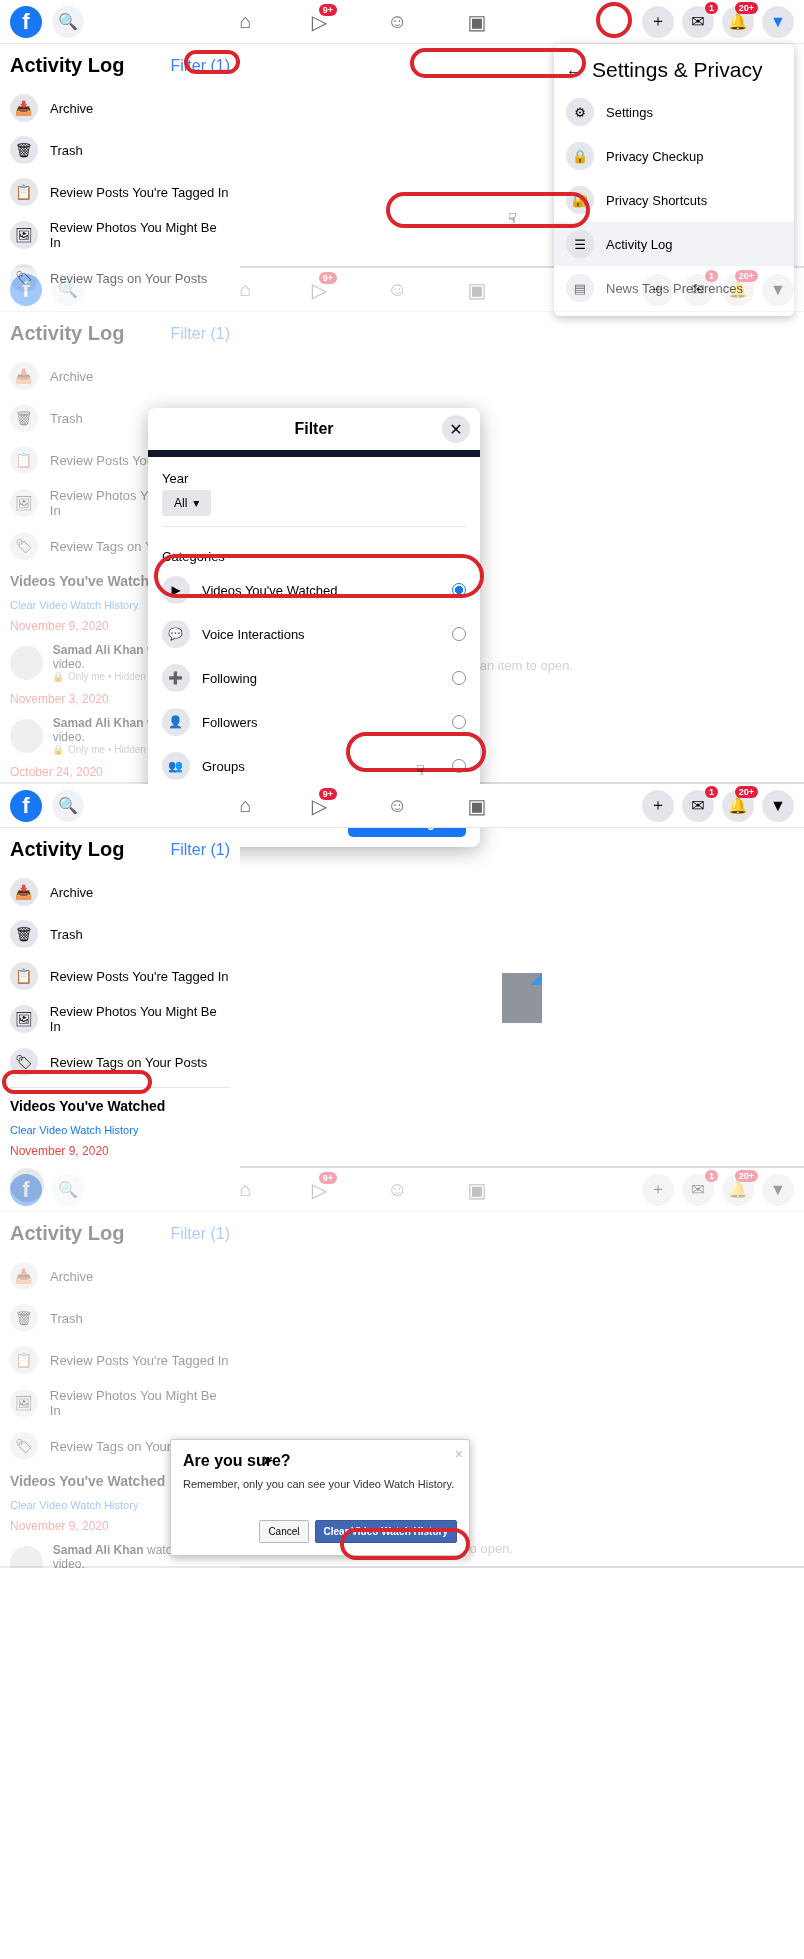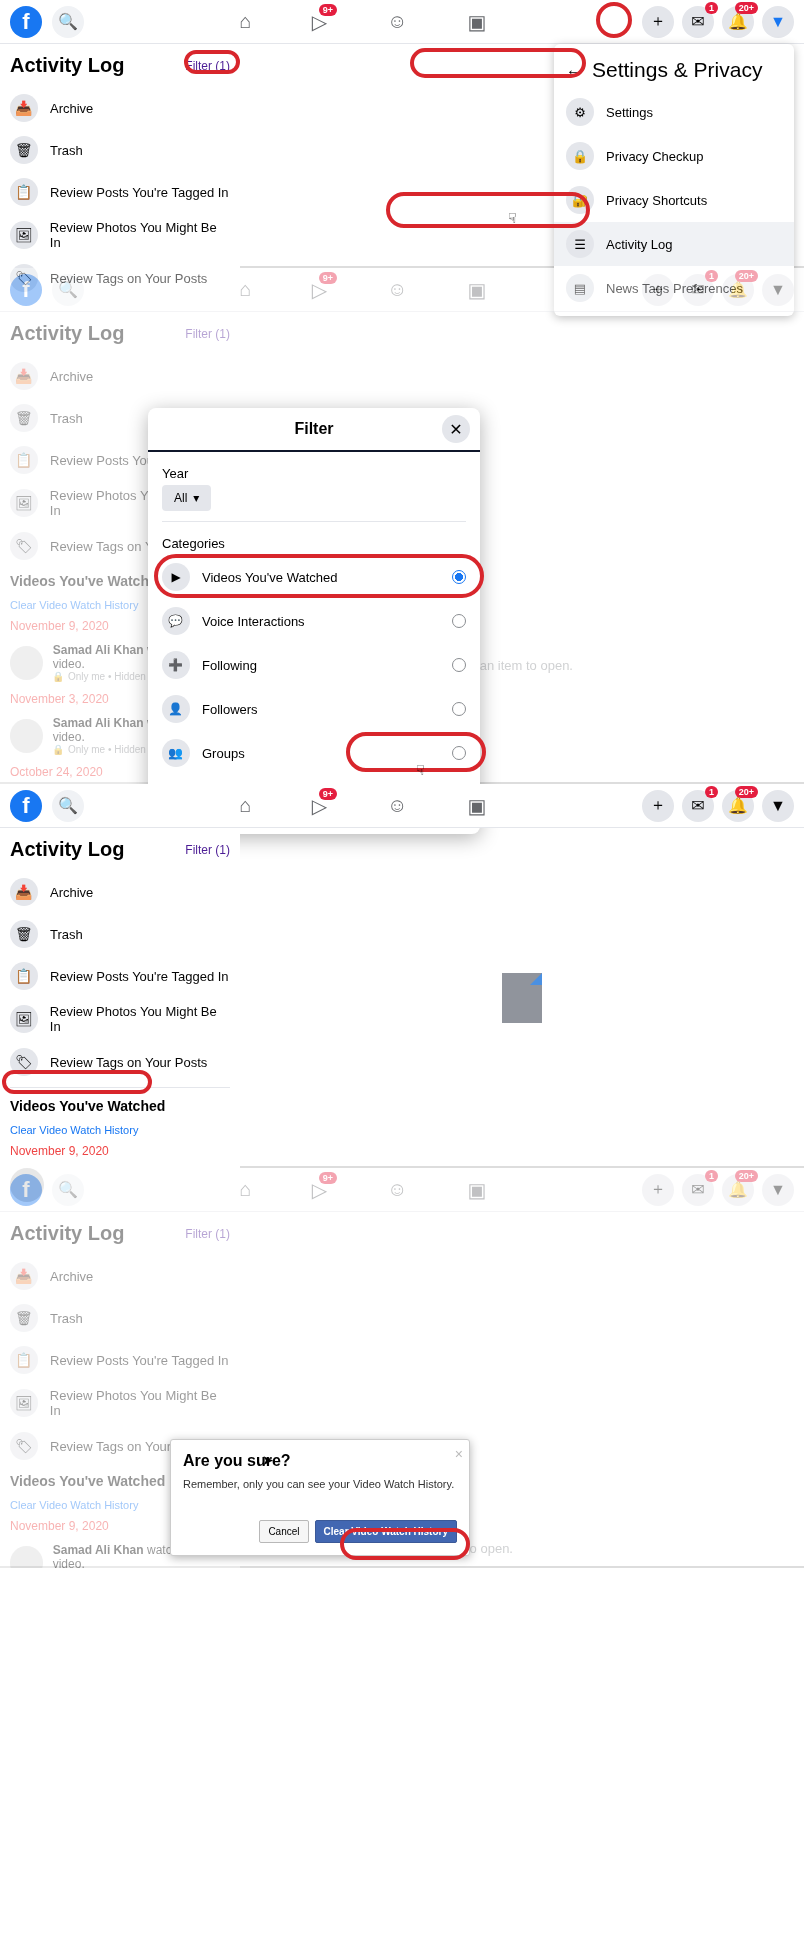--- a/index.html
+++ b/index.html
@@ -12,21 +12,21 @@
 .nav{flex:1;display:flex;justify-content:center;gap:60px;color:#65676b}
 .nav .ico{font-size:20px;position:relative}
 .badge{position:absolute;top:-6px;right:-10px;background:#e41e3f;color:#fff;font-size:9px;font-weight:700;padding:1px 4px;border-radius:8px}
 .right{display:flex;gap:8px;align-items:center}
 .circ{width:32px;height:32px;border-radius:50%;background:#e4e6eb;display:flex;align-items:center;justify-content:center;position:relative;color:#050505}
 .circ .b{position:absolute;top:-4px;right:-4px;background:#e41e3f;color:#fff;font-size:9px;font-weight:700;padding:1px 4px;border-radius:8px}
 
 .side{width:240px;background:#fff}
 .side-h{padding:10px;display:flex;justify-content:space-between;align-items:center}
 .side-h h2{font-size:20px;font-weight:800}
-.flink{color:#4c1d95;font-size:12px}
+.flink{color:#3b82f6;font-size:16px}
 .item{display:flex;align-items:center;gap:12px;padding:7px 10px;font-size:13px;color:#050505}
 .item .ic{width:28px;height:28px;border-radius:50%;background:#e4e6eb;display:flex;align-items:center;justify-content:center;font-size:14px}
 .sect{padding:6px 10px;font-weight:700;font-size:14px}
 .sub{color:#1877f2;font-size:11px;padding:0 10px 4px}
 .date{color:#ef4444;font-size:12px;padding:6px 10px}
 .row{display:flex;gap:10px;padding:4px 10px;align-items:center}
 .av{width:34px;height:34px;border-radius:50%;background:#d8d8d8}
 .meta{font-size:12px}
 .meta .m2{color:#8a8d91;font-size:10px}
 
@@ -35,27 +35,27 @@
 .drop{position:absolute;right:10px;top:44px;width:240px;background:#fff;box-shadow:0 2px 10px rgba(0,0,0,.25);border-radius:6px;padding:6px 0}
 .drop-h{display:flex;align-items:center;gap:10px;padding:8px 12px}
 .drop-h h3{font-size:21px;font-weight:400}
 .ditem{display:flex;align-items:center;gap:12px;padding:8px 12px;font-size:13px}
 .ditem .ic{width:28px;height:28px;border-radius:50%;background:#e4e6eb;display:flex;align-items:center;justify-content:center;font-size:13px}
 .ditem.sel{background:#f0f2f5}
 
 .ring{position:absolute;border:4px solid #d8262c;border-radius:50px;pointer-events:none}
 
 .modal{position:absolute;left:148px;top:412px;width:332px;background:#fff;border-radius:8px;box-shadow:0 4px 20px rgba(0,0,0,.3)}
-.modal-h{display:flex;justify-content:center;align-items:center;padding:12px;border-bottom:2px solid #0f172a;position:relative}
+.modal-h{display:flex;justify-content:center;align-items:center;padding:12px;border-bottom:7px solid #0f172a;position:relative}
 .modal-h h3{font-size:16px;font-weight:700}
 .close{position:absolute;right:10px;width:28px;height:28px;border-radius:50%;background:#e4e6eb;display:flex;align-items:center;justify-content:center}
 .modal-body{padding:10px 14px}
 .lbl{font-size:13px;margin:4px 0}
 .pill{display:inline-flex;background:#e4e6eb;border-radius:4px;padding:6px 12px;font-size:12px;gap:6px}
-.cats{border-top:1px solid #e4e6eb;margin-top:10px;padding-top:10px}
+.cats{border-top:1px solid #e4e6eb;margin-top:10px;padding-top:18px}
 .cat{display:flex;align-items:center;gap:12px;padding:8px 0;font-size:13px}
 .cat .ic{width:28px;height:28px;border-radius:50%;background:#e4e6eb;display:flex;align-items:center;justify-content:center;font-size:12px}
 .rad{margin-left:auto;width:14px;height:14px;border:1.5px solid #8a8d91;border-radius:50%}
 .rad.on{border-color:#1877f2;background:radial-gradient(circle,#1877f2 45%,#fff 50%)}
 .modal-f{display:flex;align-items:center;justify-content:space-between;padding:10px 14px;border-top:1px solid #e4e6eb}
 .lnk{color:#1877f2;font-size:12px}
 .btn{background:#1877f2;color:#fff;border:none;border-radius:5px;padding:7px 18px;font-size:12px;font-weight:600}
 .btn2{background:#e4e6eb;color:#050505;border:none;border-radius:5px;padding:7px 14px;font-size:12px}
 
 .confirm{position:absolute;left:170px;bottom:10px;width:300px;background:#fff;border:1px solid #ccc;border-radius:3px;box-shadow:0 2px 10px rgba(0,0,0,.3);padding:12px;font-size:12px}

